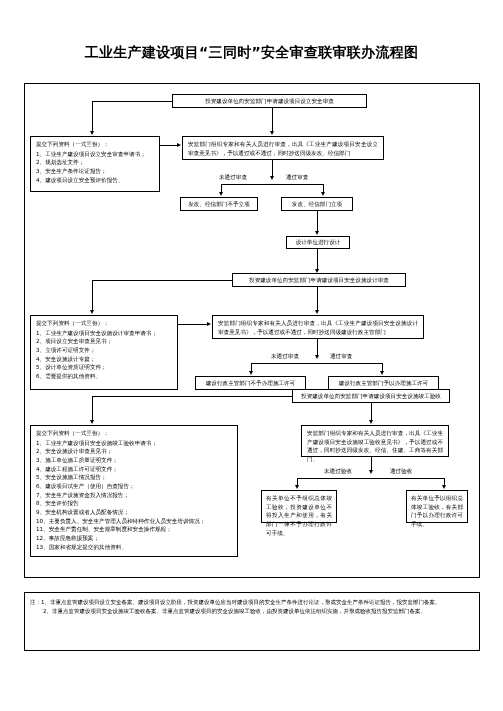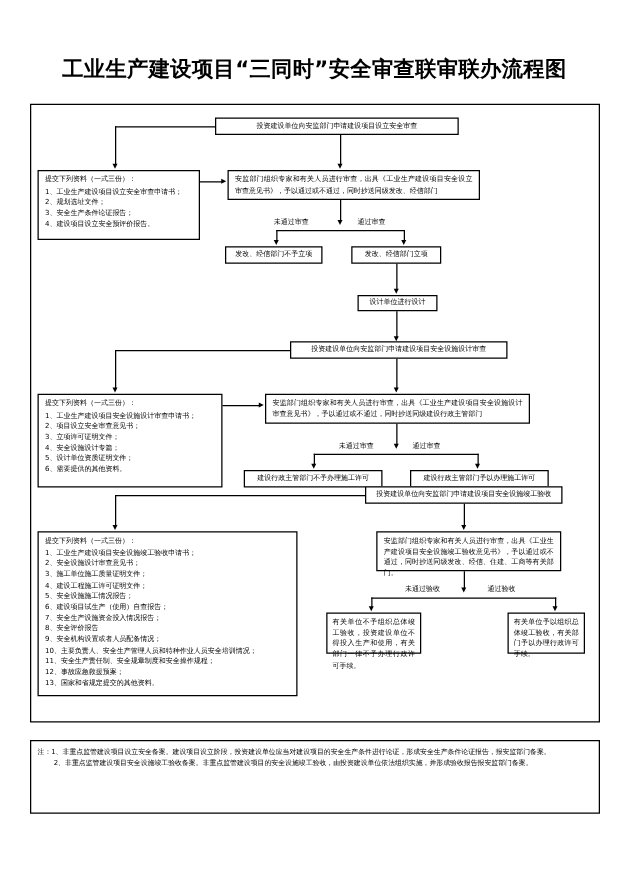--- a/index.html
+++ b/index.html
@@ -18,21 +18,21 @@
   #page {
     position: absolute;
     left: 0; top: 0;
     width: 503px; height: 711px;
   }
   .title {
     position: absolute;
     left: 0; top: 44px;
     width: 503px;
     text-align: center;
-    font-size: 17px;
+    font-size: 14px;
     font-weight: bold;
     letter-spacing: 0.3px;
     white-space: nowrap;
   }
   
   .frame {
     position: absolute;
     border: 1.6px solid #000;
     box-sizing: border-box;
   }

